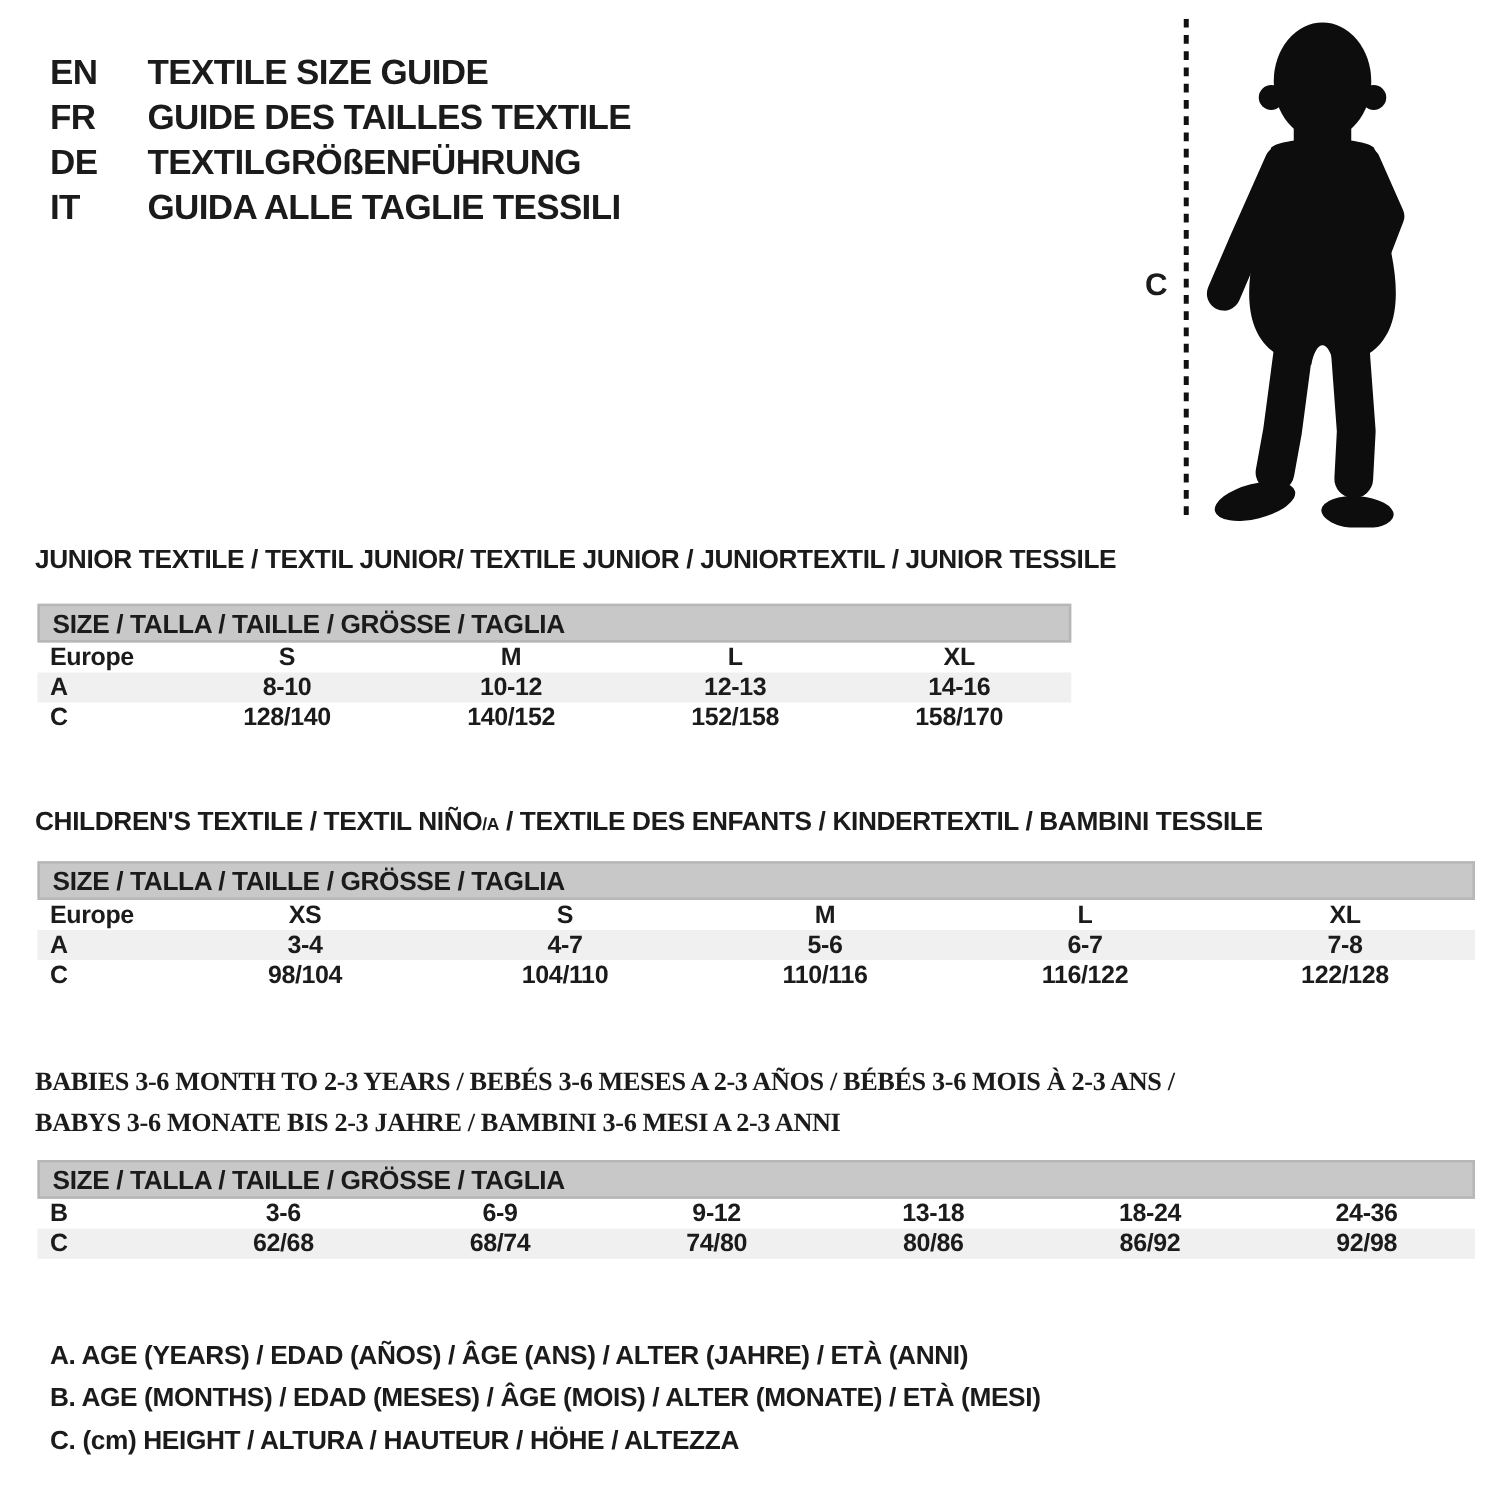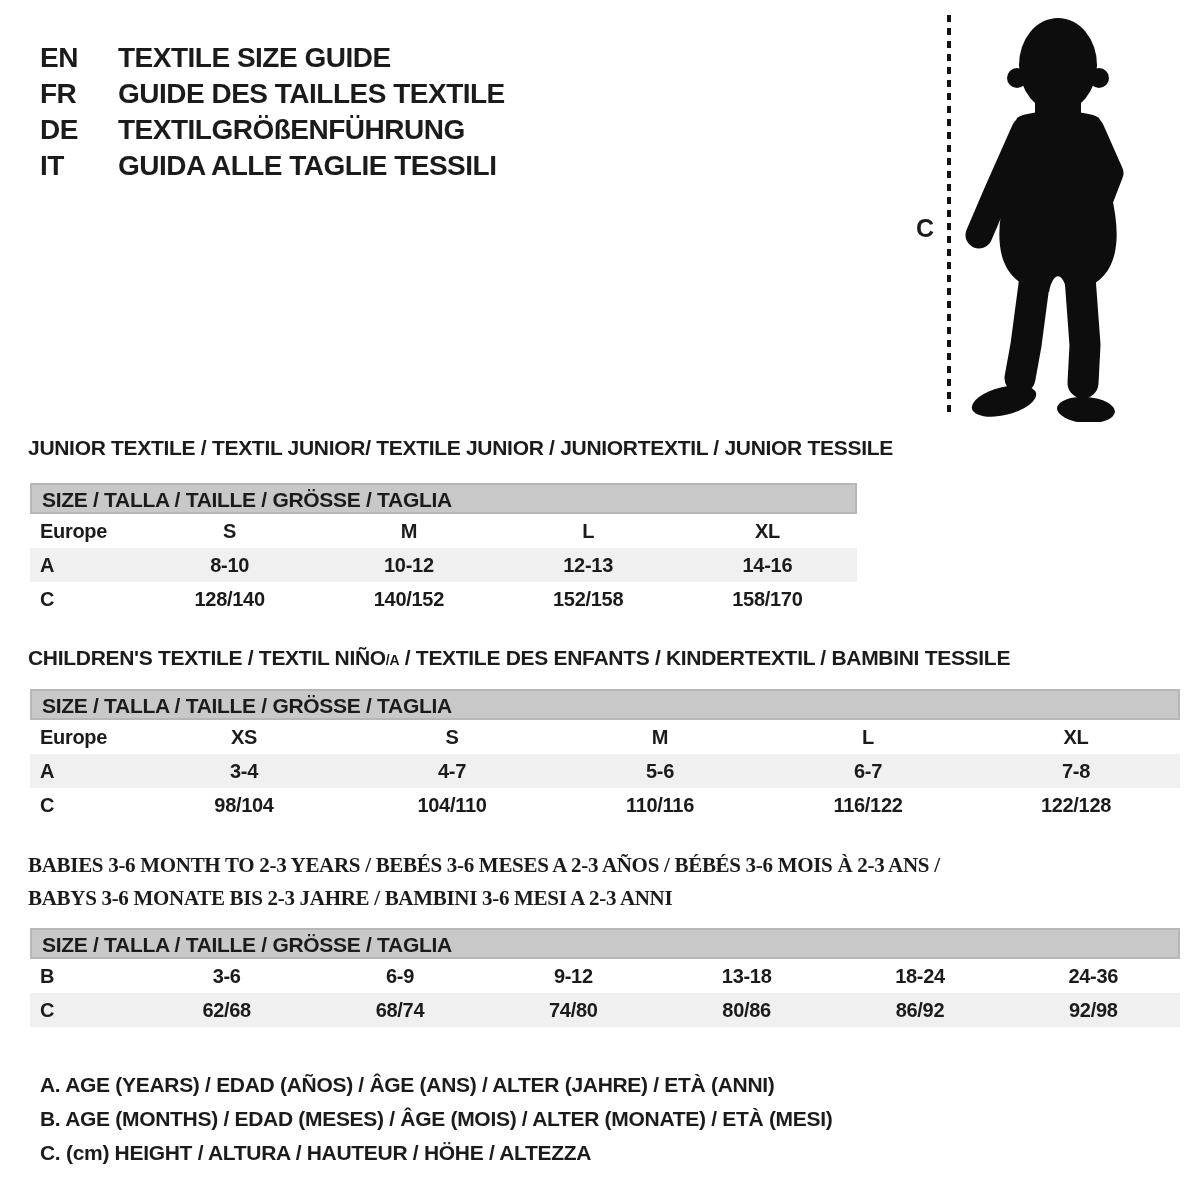--- a/index.html
+++ b/index.html
@@ -27,21 +27,21 @@
   .section-heading { position:absolute; left:28px; font-size:21px; line-height:26px; letter-spacing:-0.3px; white-space:nowrap; }
   .section-heading.two-line { line-height:33px; white-space:normal; }
   .sub-script { font-size:14px; }
 
   
   .size-table { position:absolute; font-size:20px; letter-spacing:-0.3px; }
   .t-bar {
     height:27px; background:#c8c8c8; border:2px solid #b7b7b7;
     display:flex; align-items:flex-end; padding-left:10px; font-size:21px;
   }
-  .t-row { display:flex; align-items:center; height:34px; }
+  .t-row { display:flex; align-items:center; height:24px; }
   .t-row.alt { background:#f0f0f0; }
   .t-label { width:110px; flex:0 0 110px; padding-left:10px; box-sizing:border-box; }
   .t-cell { flex:1 1 0; text-align:center; }
 
   
   .legend-block { position:absolute; left:40px; top:1068px; font-size:21px; line-height:34px; letter-spacing:-0.3px; white-space:nowrap; }
 </style>
 </head>
 <body>
 

